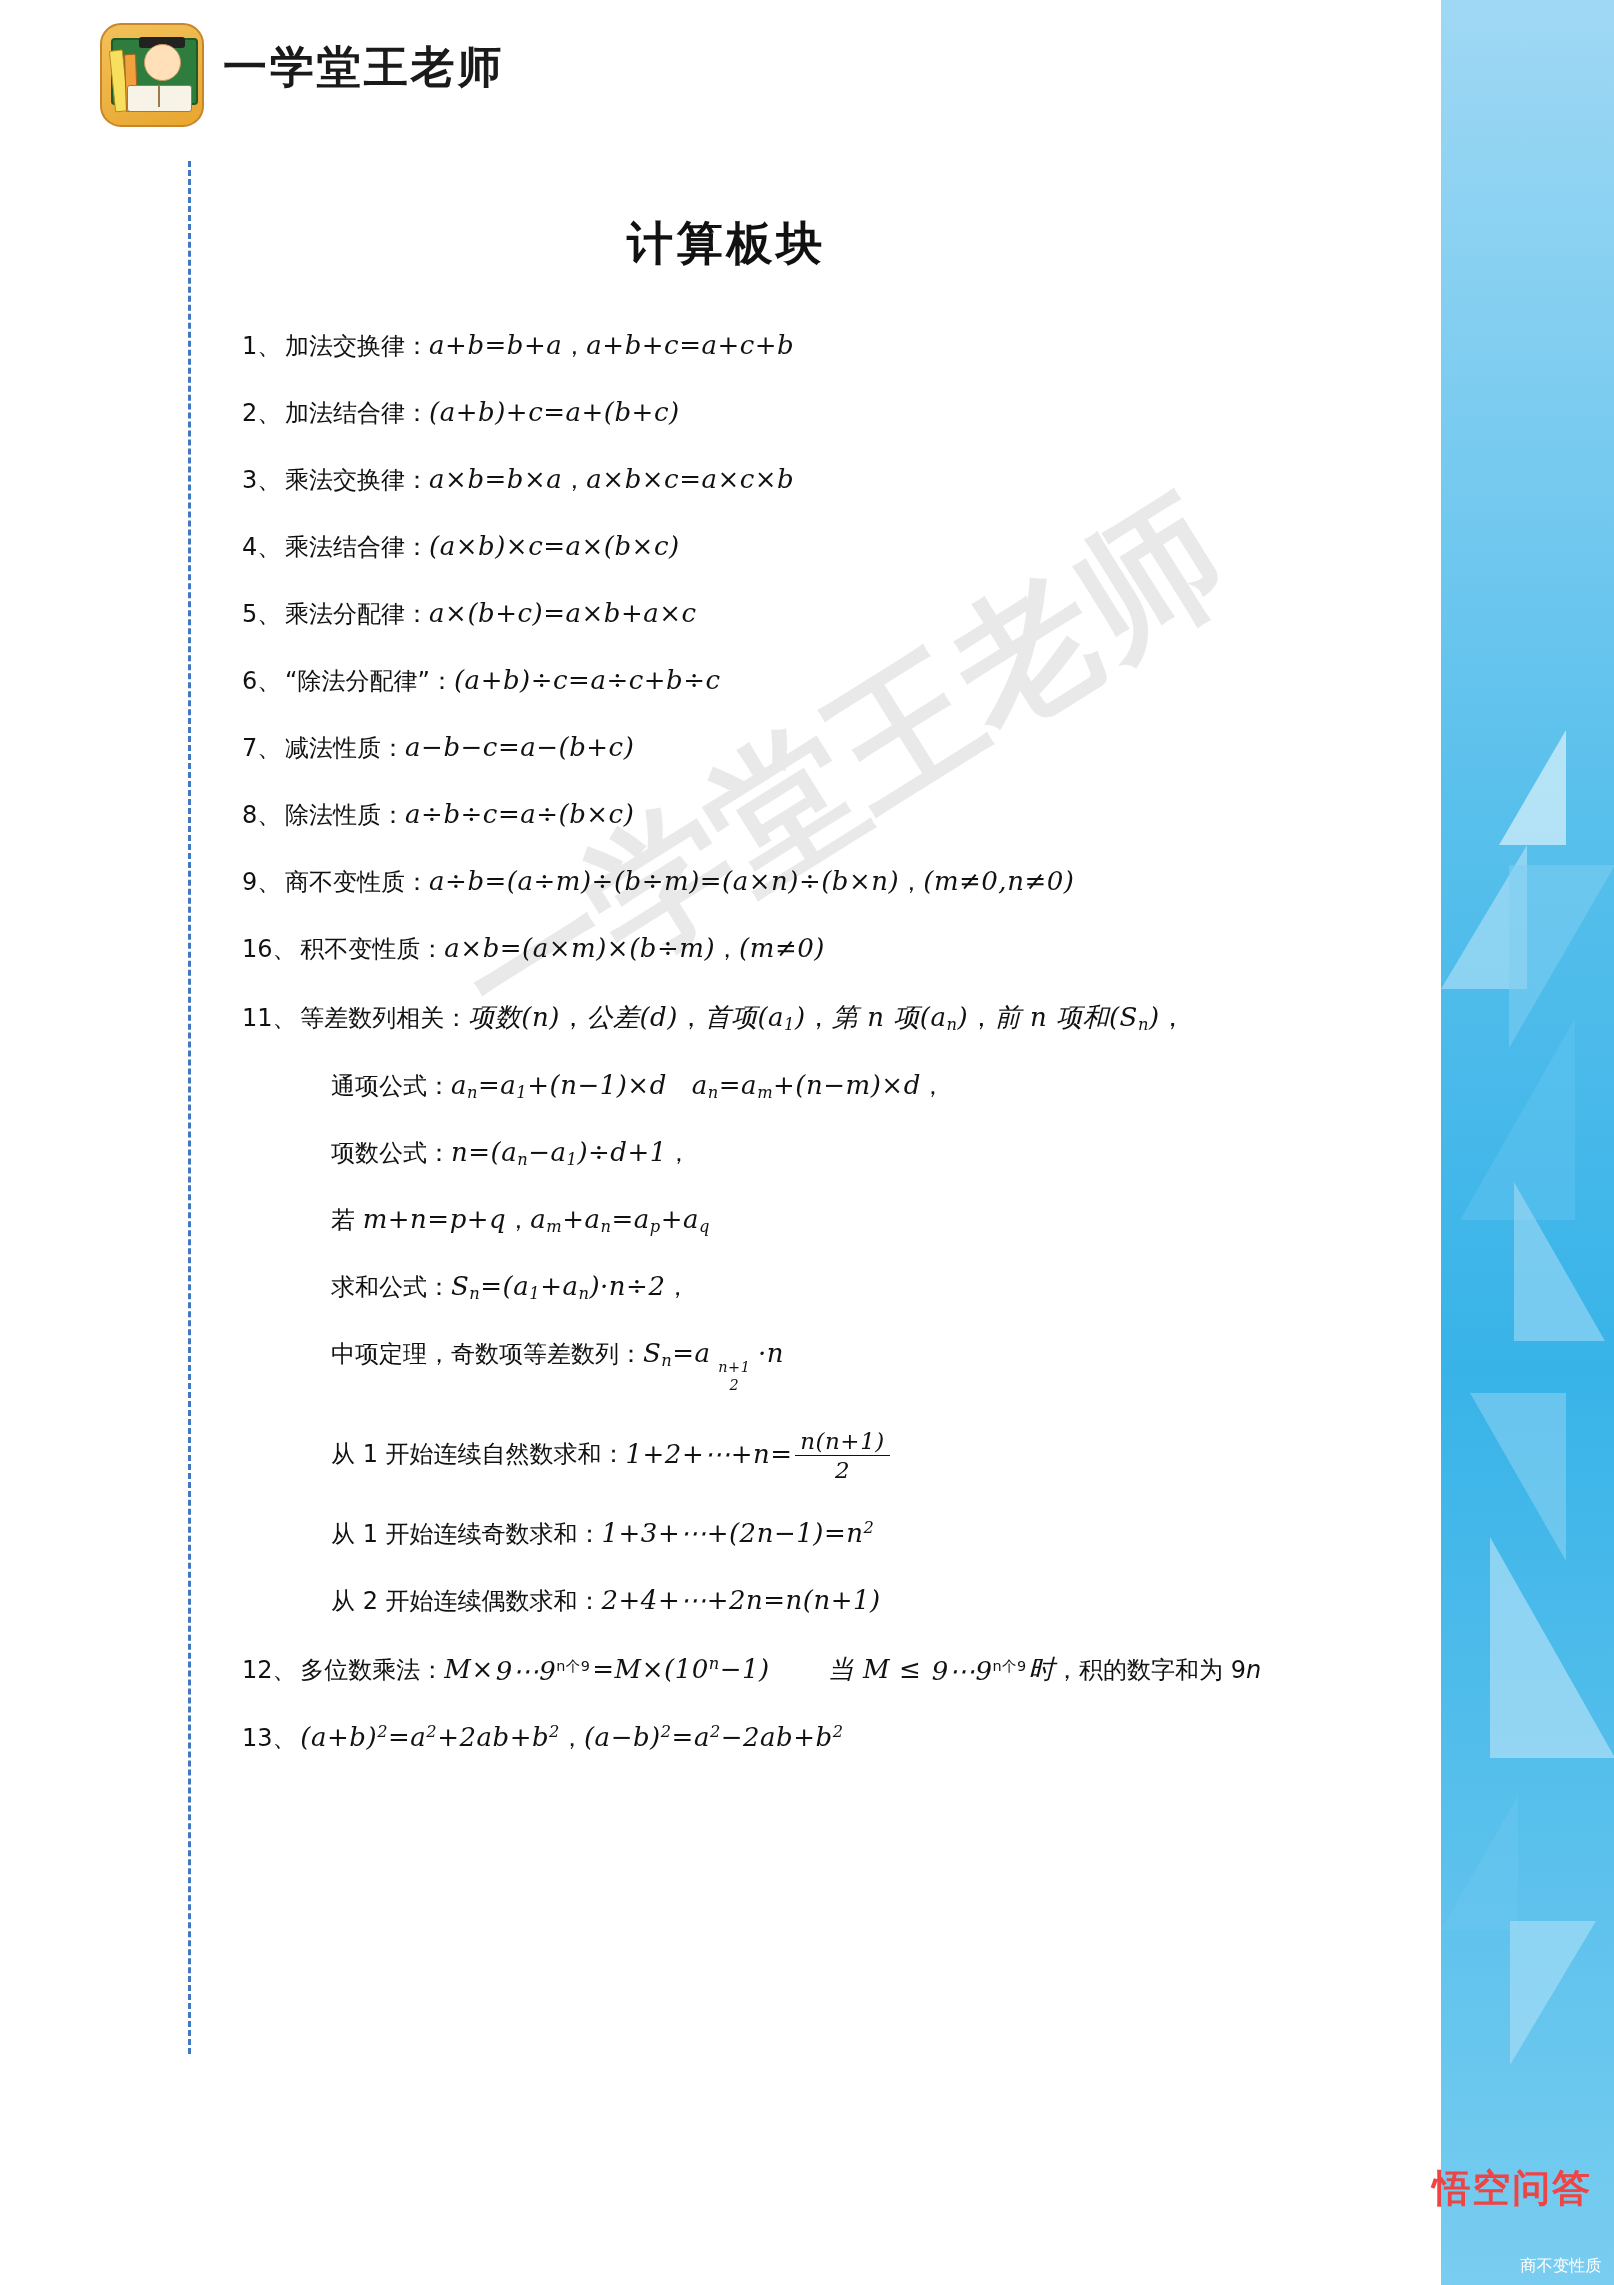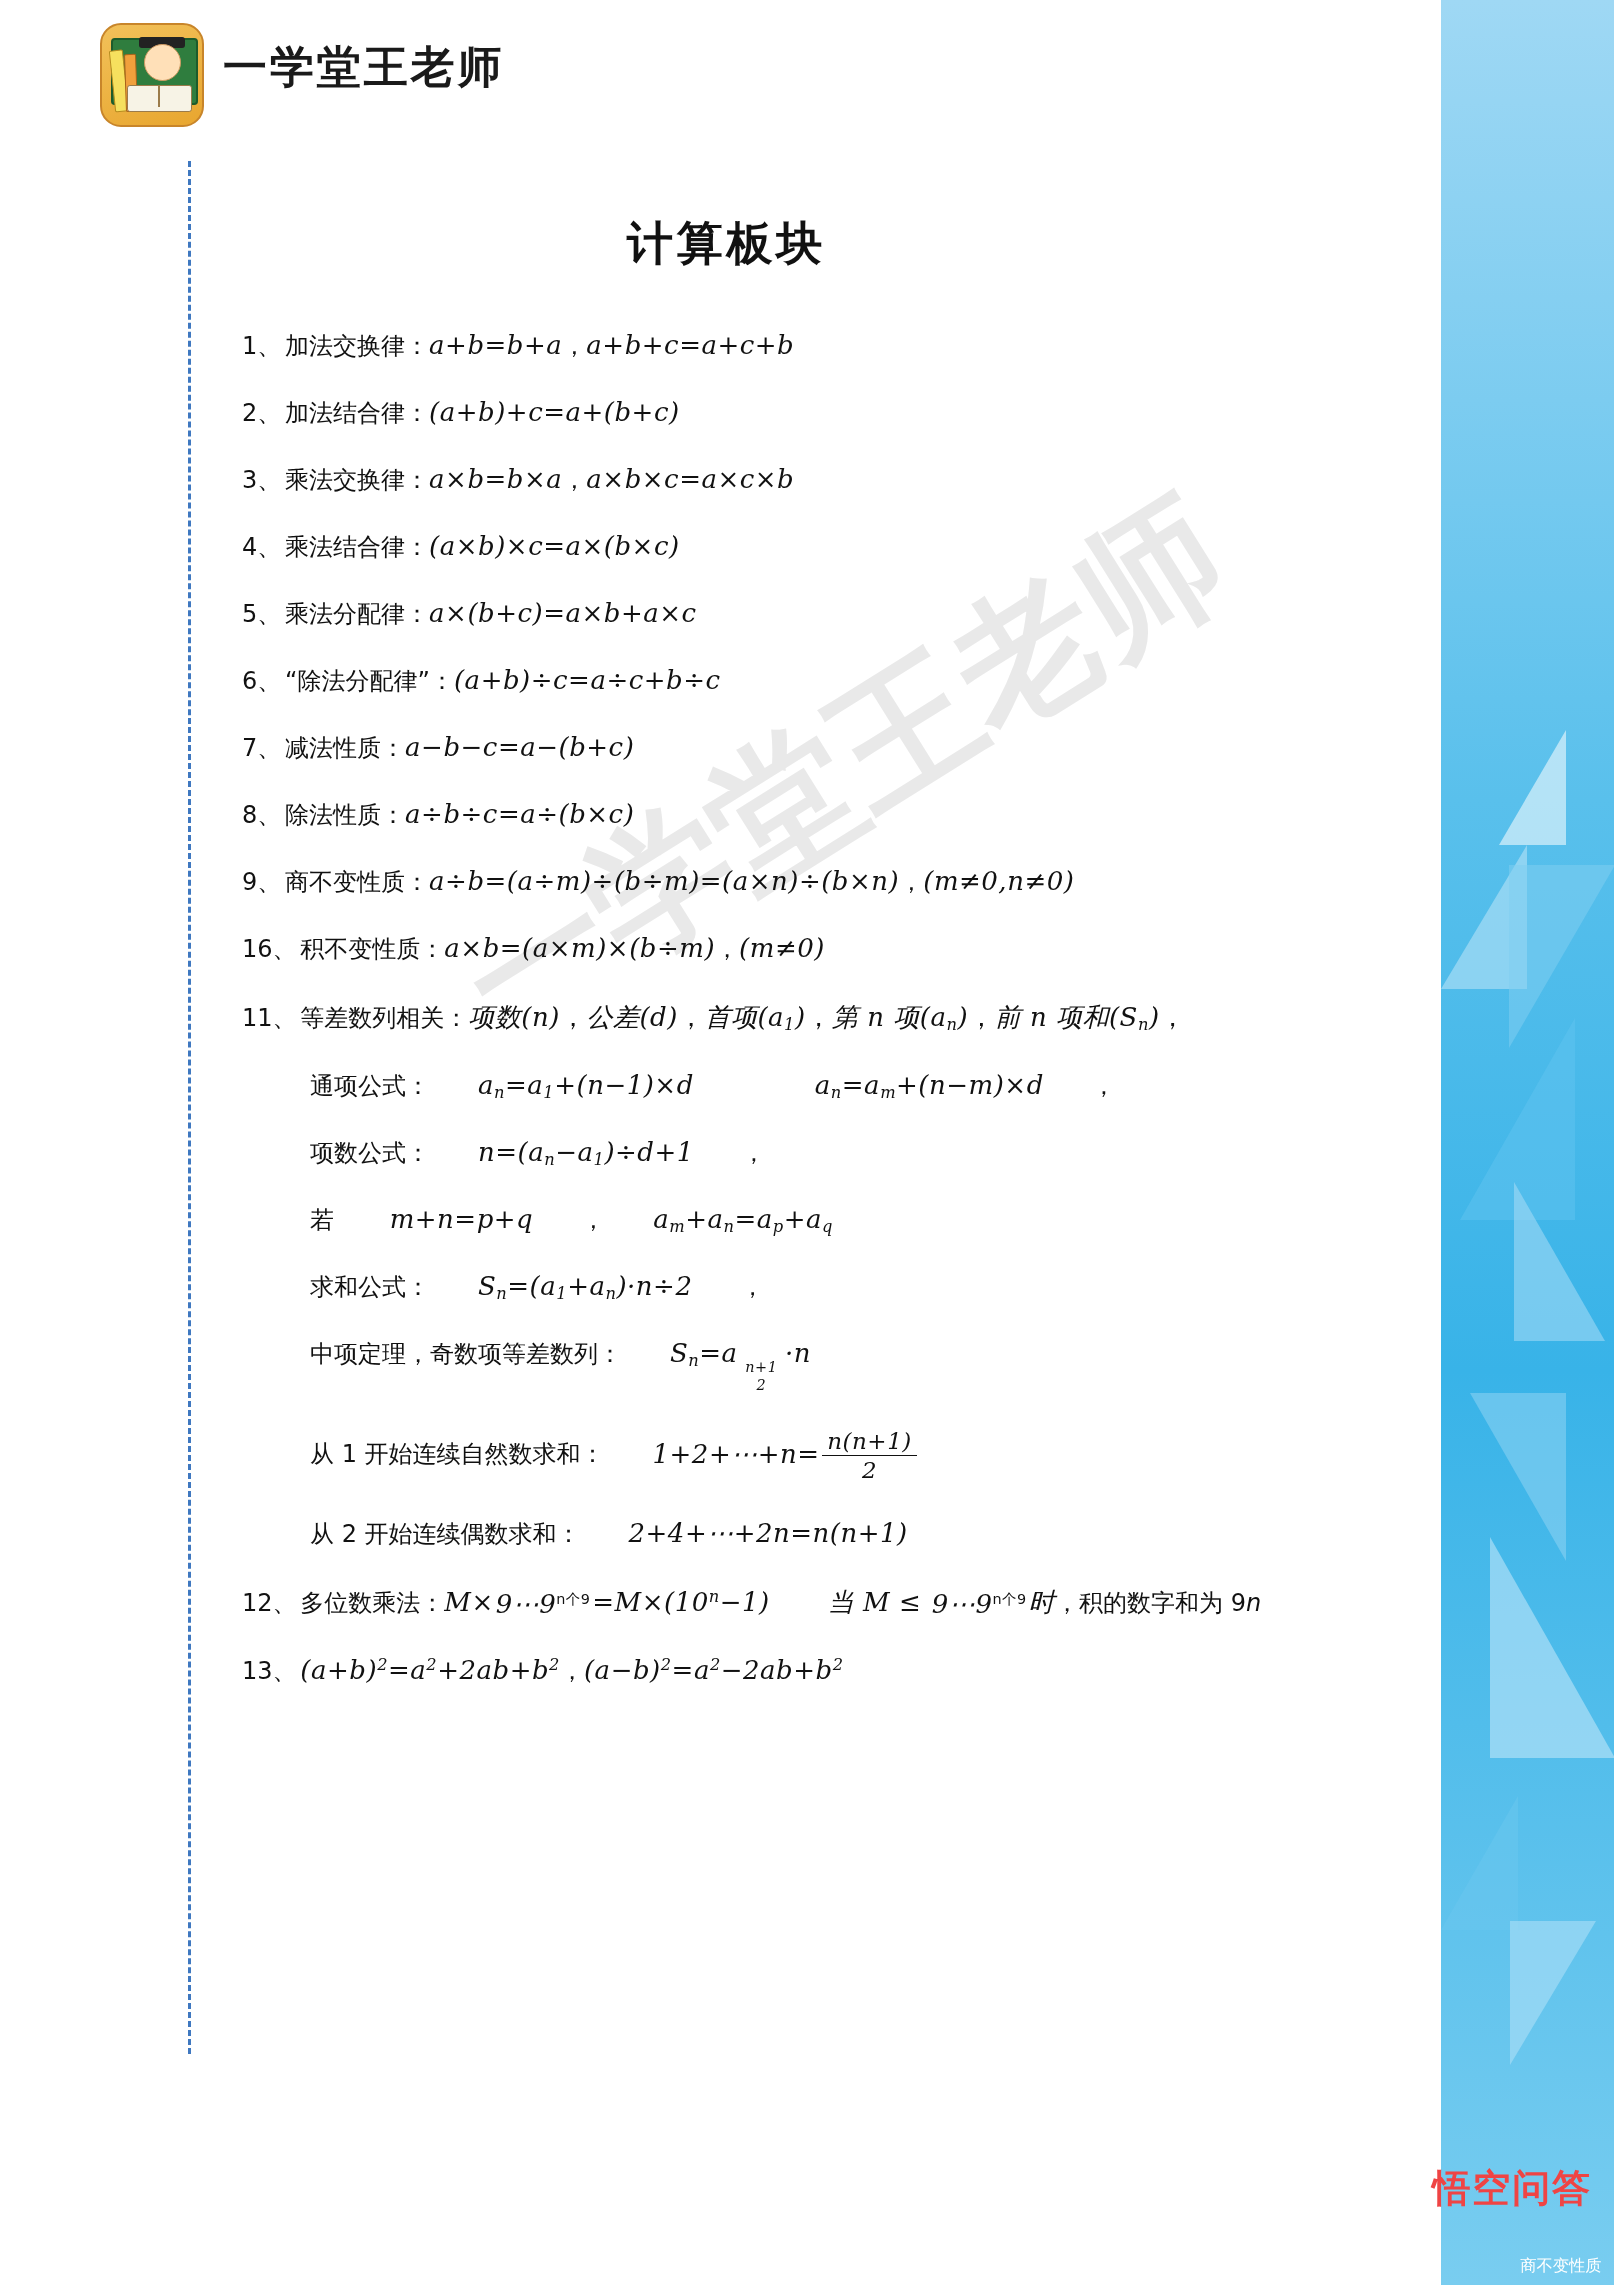--- a/index.html
+++ b/index.html
@@ -174,21 +174,21 @@
     font-style: italic;
     font-size: 26px;
     white-space: nowrap;
     letter-spacing: 0.5px;
   }
   .math .up { font-style: normal; }
   .sub { font-size: 16.3px; vertical-align: -3.8px; font-style: italic; }
   .sup { font-size: 16.3px; vertical-align: 8.6px; font-style: italic; }
   .sep { display: inline-block; width: 25px; }
 
-  .indent { margin-left: 68px; gap: 48px; }
+  .indent { margin-left: 89px; }
 
   
   .frac {
     display: inline-flex;
     flex-direction: column;
     vertical-align: middle;
     text-align: center;
     margin: 0 2.9px;
     font-size: 23px;
   }
@@ -430,20 +430,24 @@
   <div class="line indent">
     <span class="lbl">从 1 开始连续自然数求和：</span>
     <span class="math">
       1+2+⋯+<i>n</i>=<span class="frac">
           <span class="n"><i>n</i>(<i>n</i>+1)</span>
           <span class="d">2</span>
         </span>
     </span>
   </div>
 
+  <div class="line indent">
+    <span class="lbl">从 1 开始连续奇数求和：</span>
+    <span class="math">1+3+⋯+(2<i>n</i>−1)=<i>n</i><span class="sup">2</span></span>
+  </div>
 
   <div class="line indent">
     <span class="lbl">从 2 开始连续偶数求和：</span>
     <span class="math">2+4+⋯+2<i>n</i>=<i>n</i>(<i>n</i>+1)</span>
   </div>
 
   <div class="line">
     <span class="num">12、</span>
     <span class="lbl">多位数乘法：</span>
     <span class="math">

